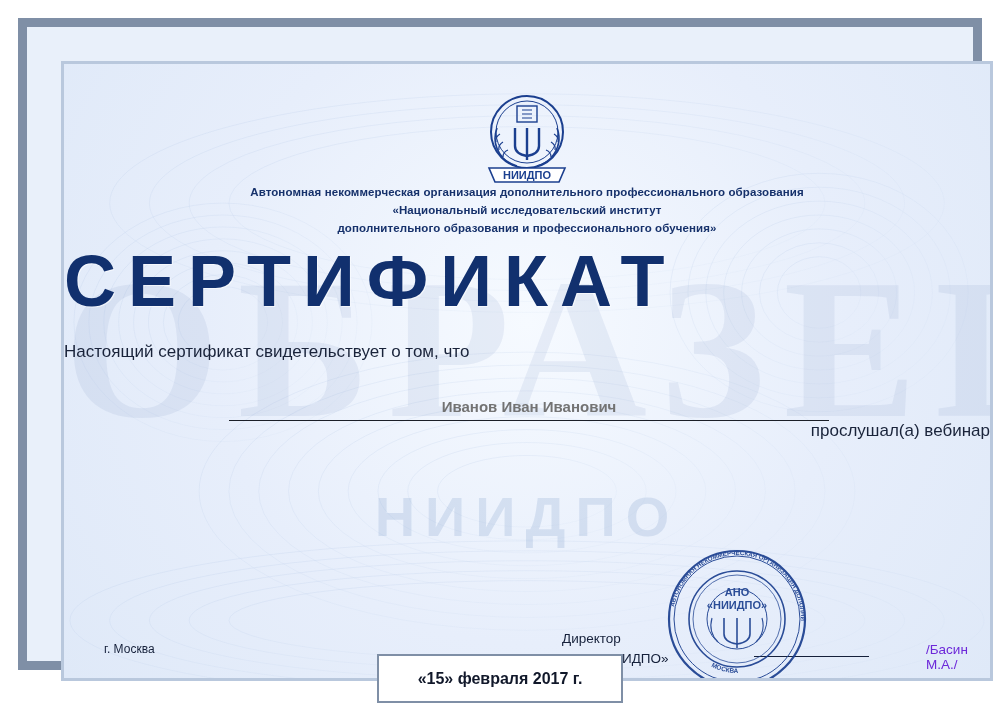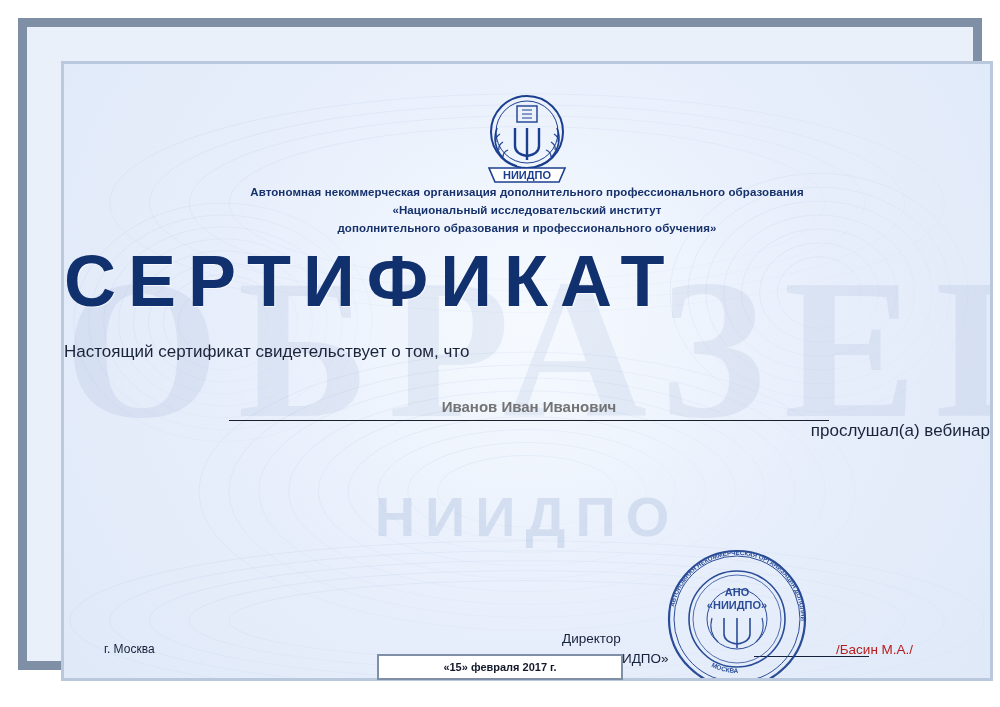--- a/index.html
+++ b/index.html
@@ -175,50 +175,50 @@
   }
   .sign-line {
     position: absolute;
     left: 690px;
     top: 592px;
     width: 115px;
     border-bottom: 1.4px solid #15203a;
   }
   .sign-name {
     position: absolute;
-    left: 772px;
+    left: 862px;
     top: 578px;
     font-size: 13.5px;
-    color: #b91c1c;
+    color: #6d28d9;
   }
 
   
   .stamp {
     position: absolute;
     left: 588px;
     top: 470px;
     width: 170px;
     height: 170px;
     opacity: 0.92;
   }
 
   
   .date-box {
     position: absolute;
     left: 50%;
     transform: translateX(-50%);
     top: 654px;
     width: 246px;
-    height: 26px;
+    height: 49px;
     background: #ffffff;
     border: 2px solid #7f8fa6;
     display: flex;
     align-items: center;
     justify-content: center;
-    font-size: 11px;
+    font-size: 16px;
     font-weight: bold;
     color: #11182a;
     box-sizing: border-box;
   }
 </style>
 </head>
 <body>
 
 <div id="page">
   <div class="outer-frame">

